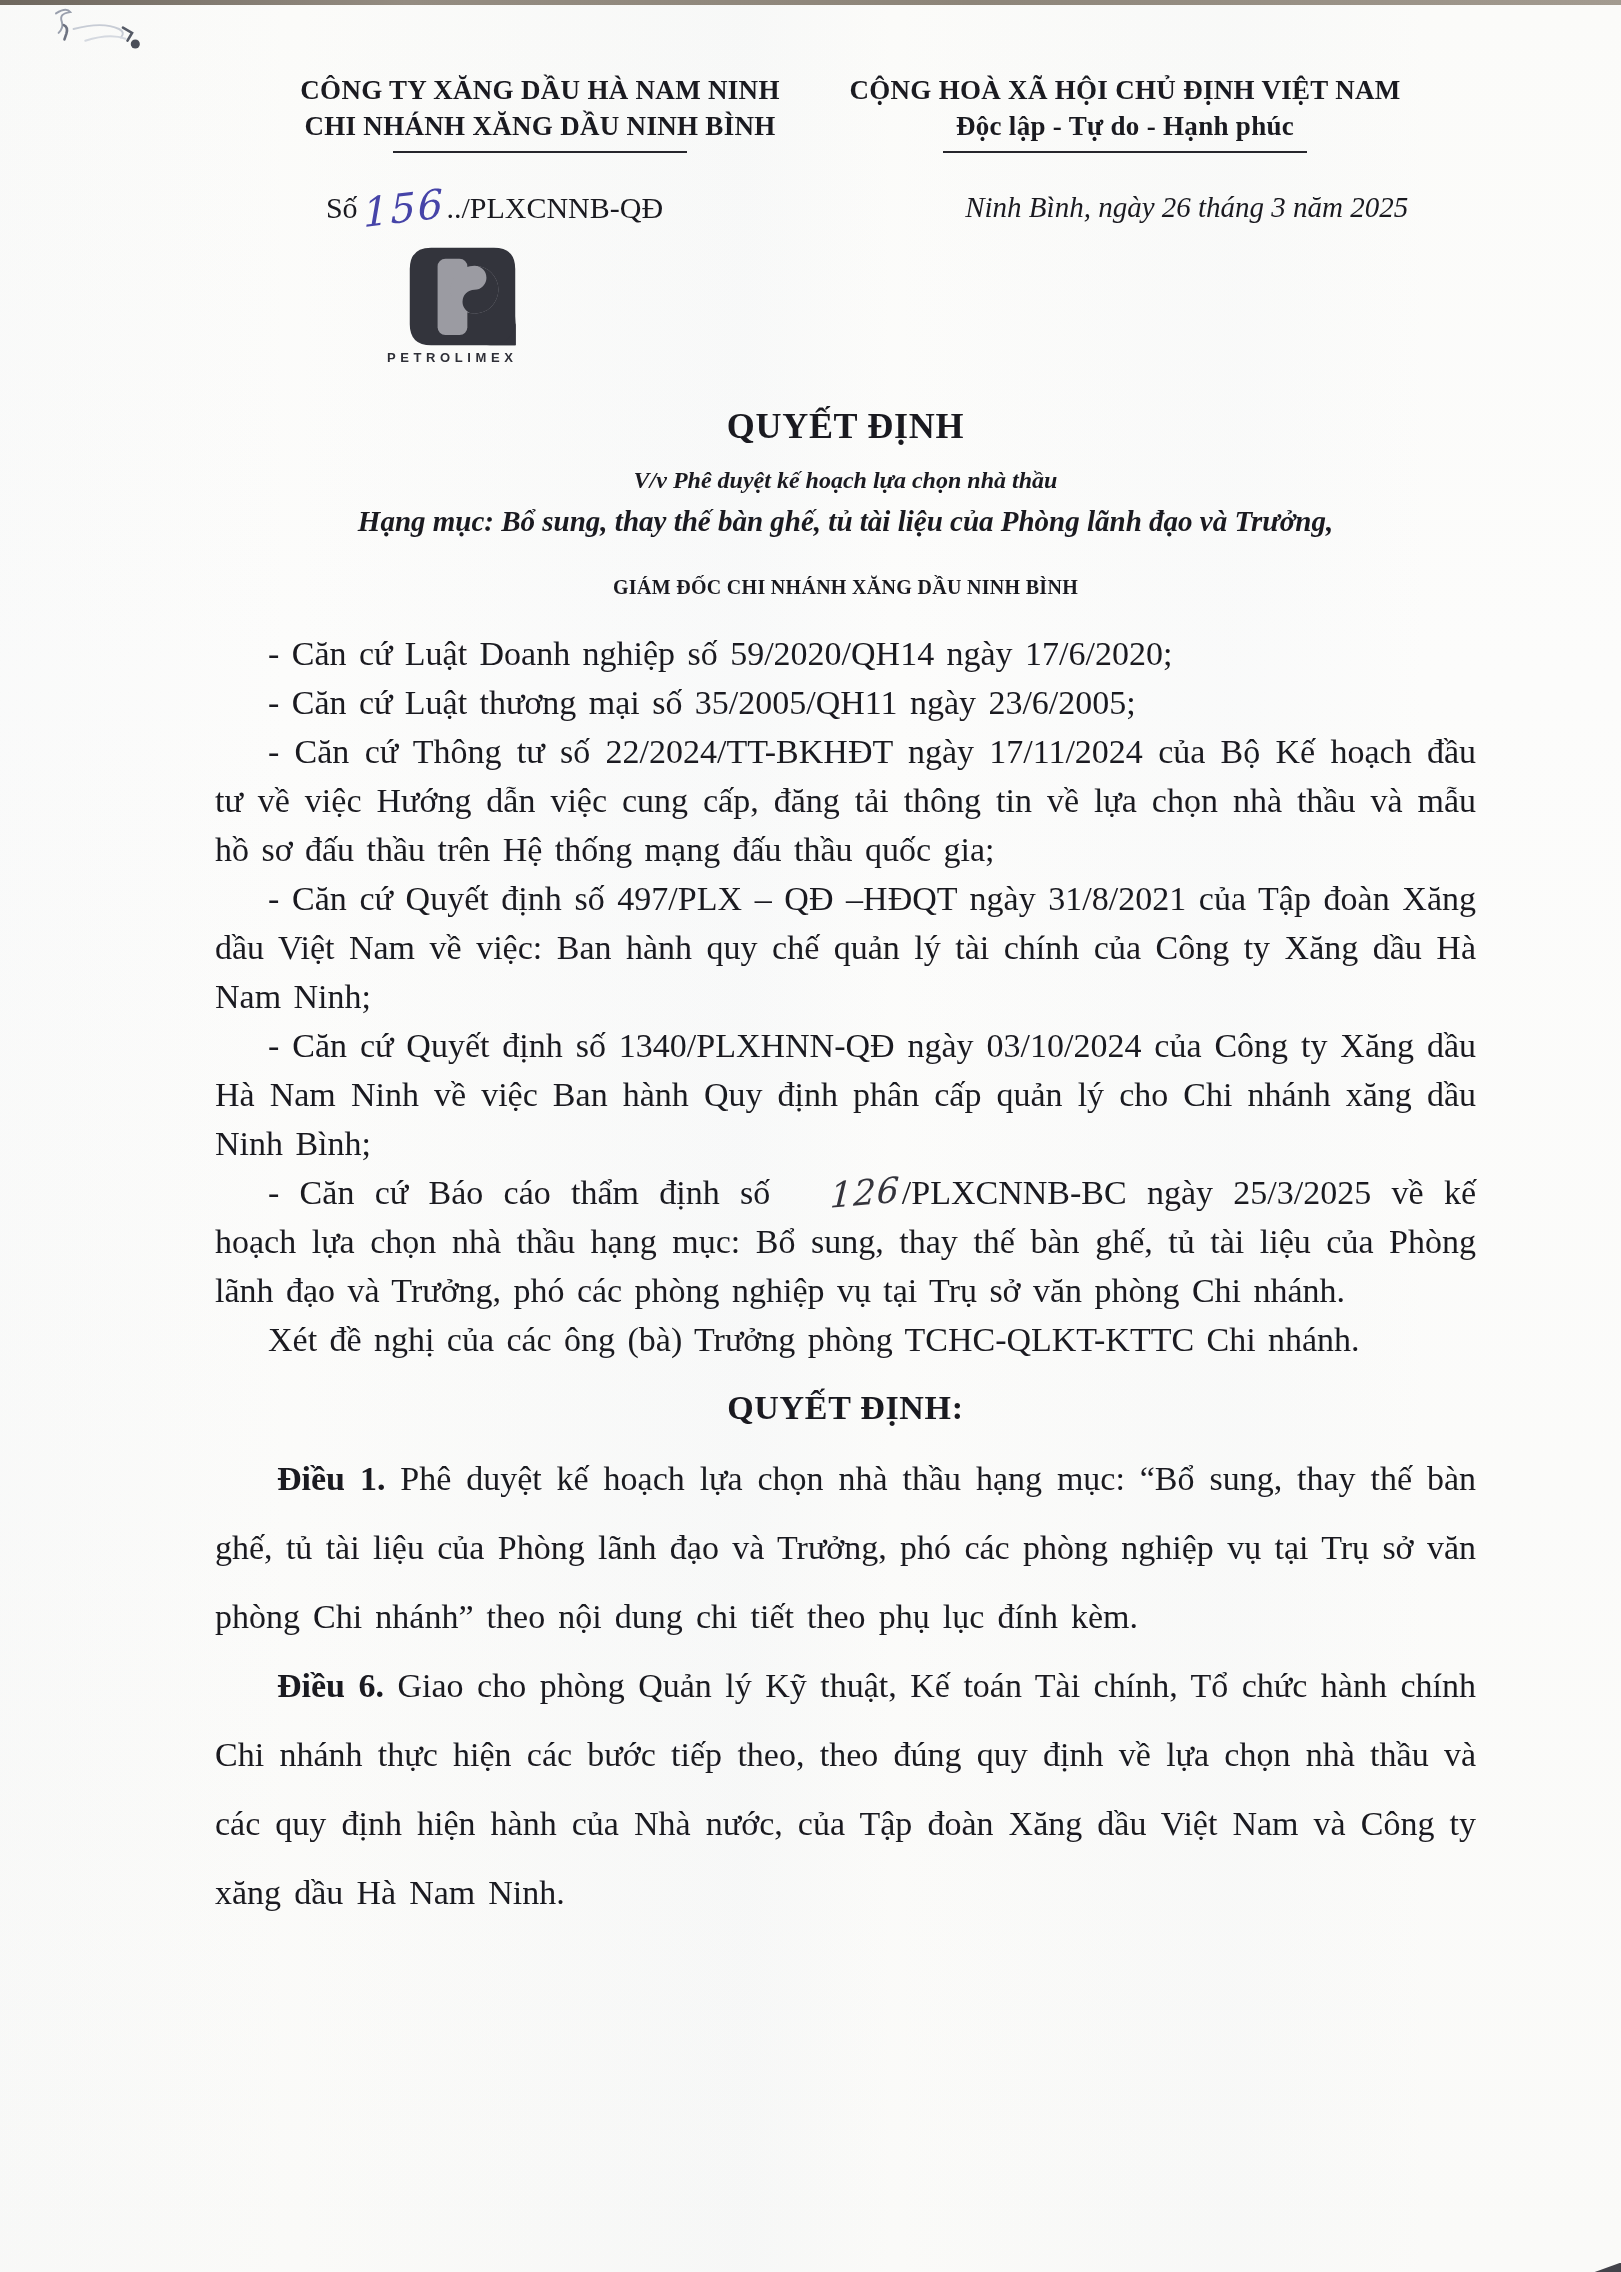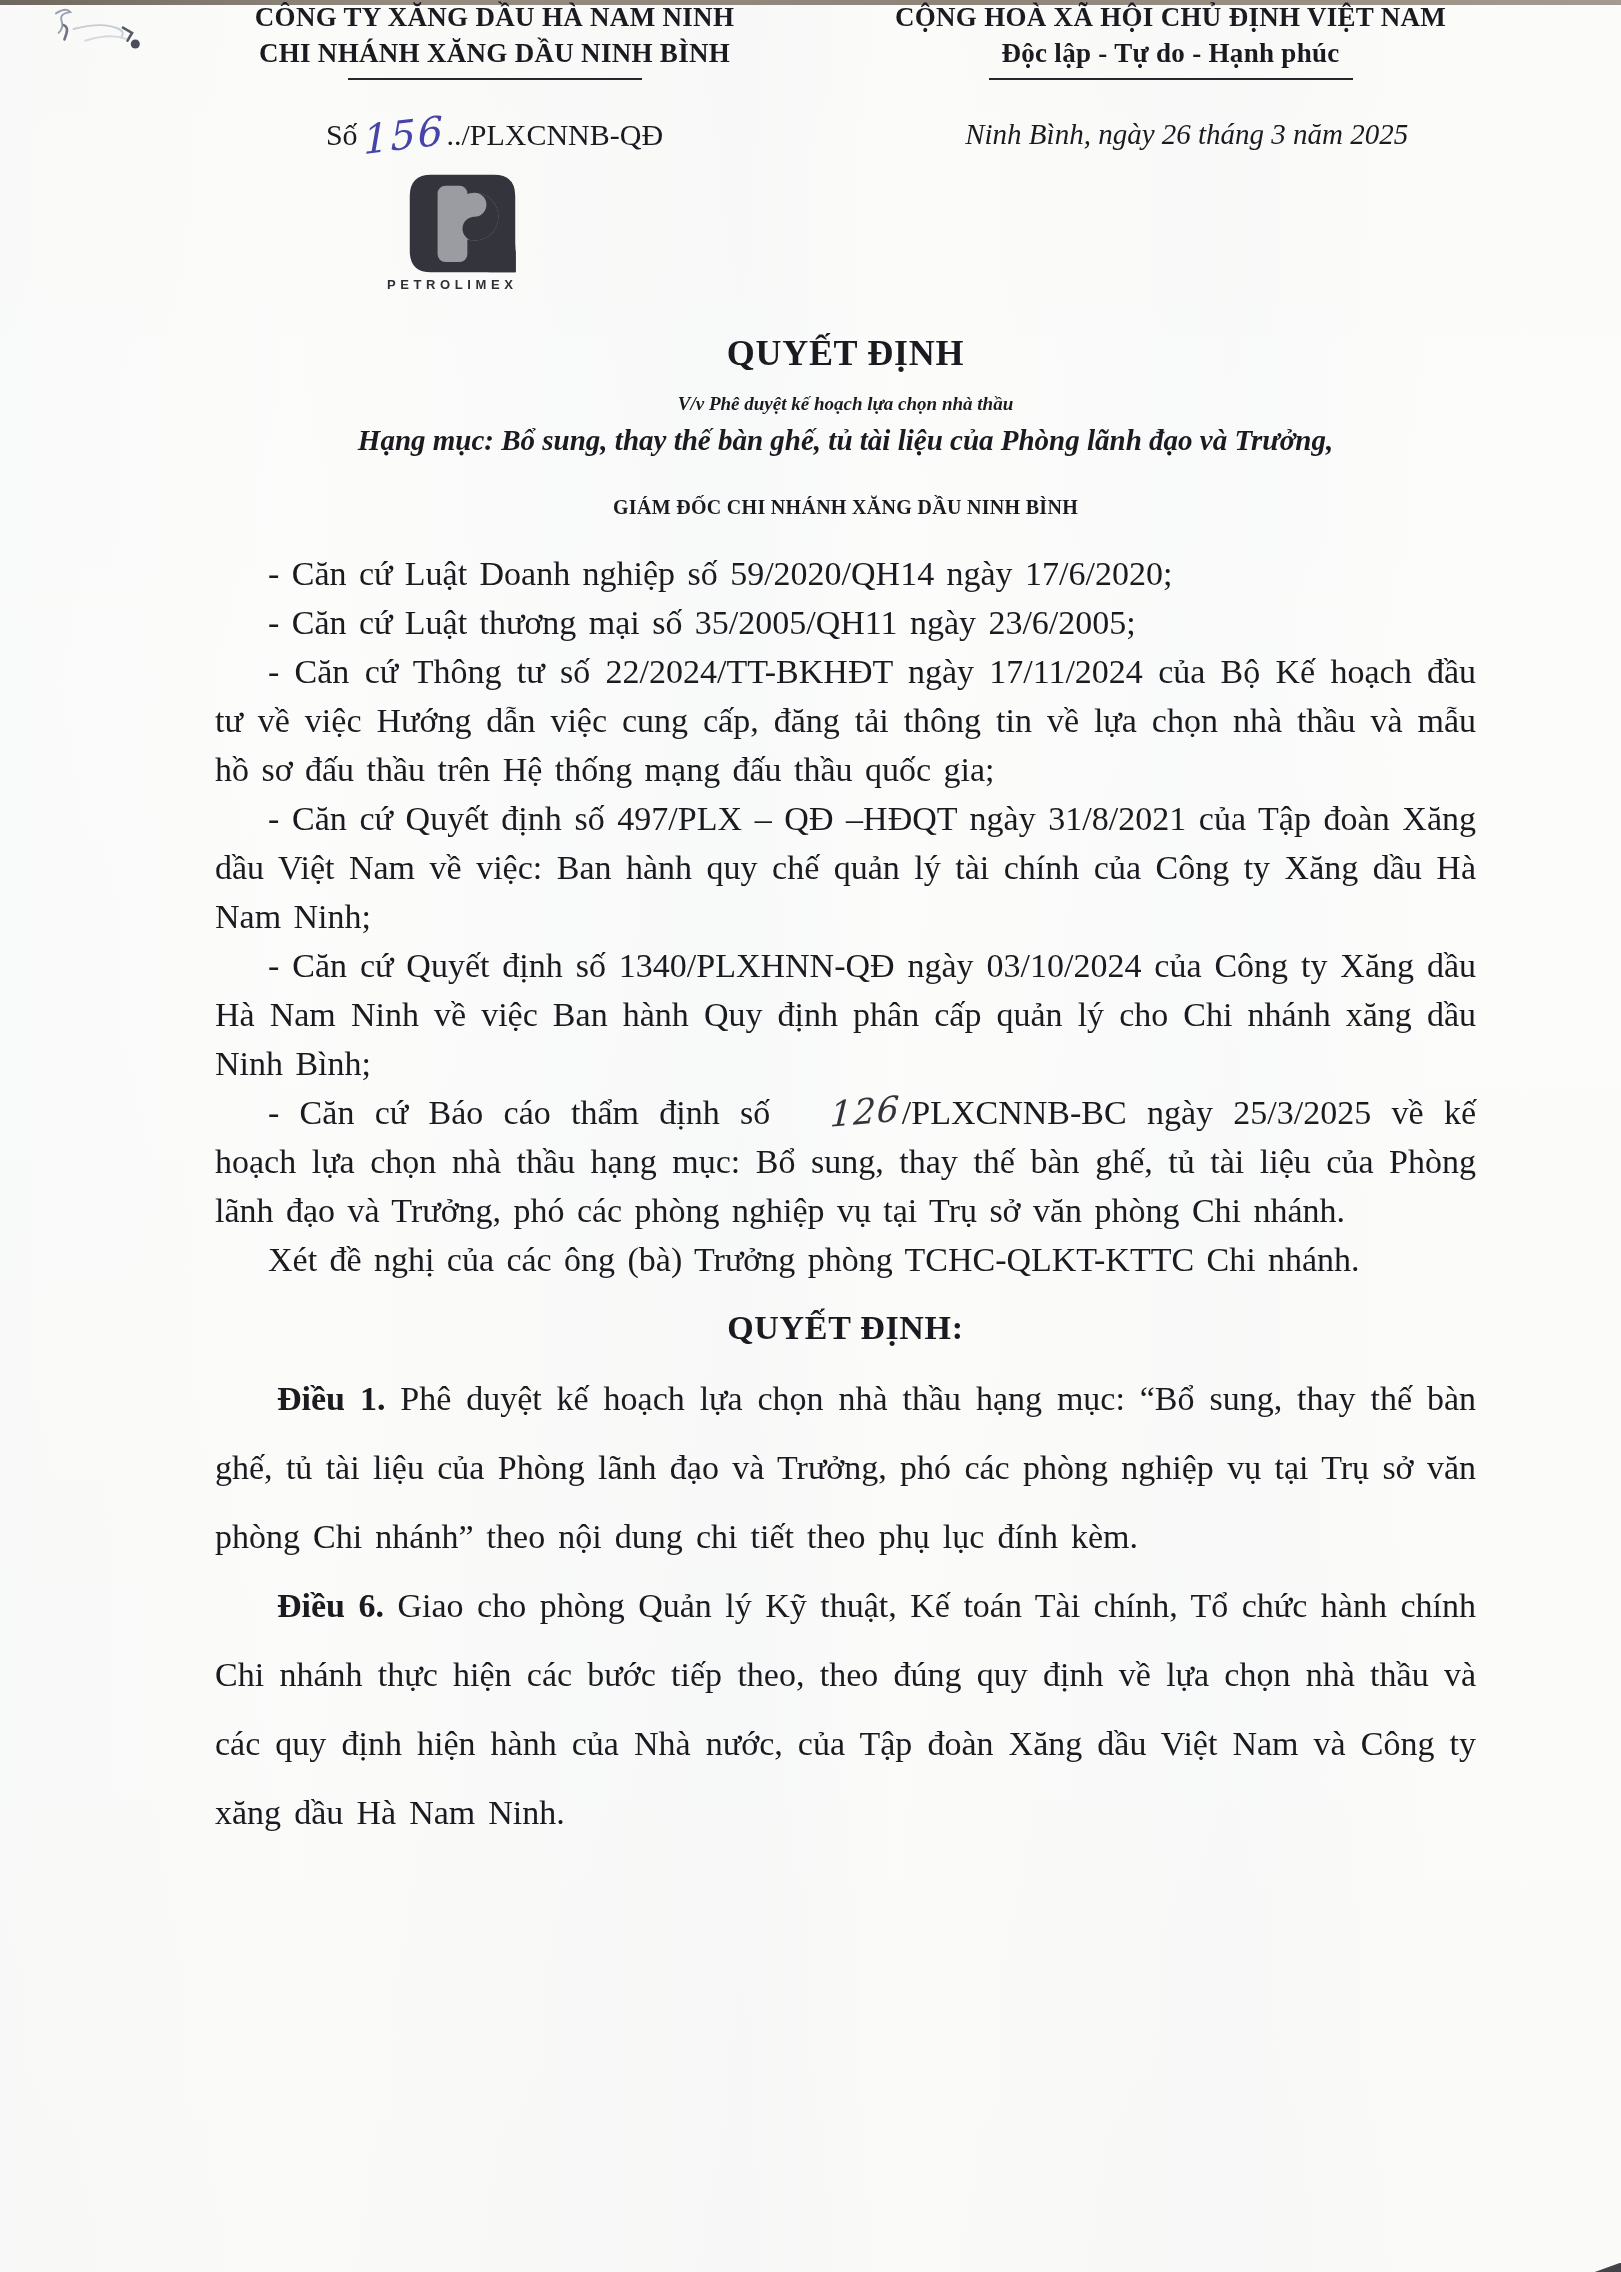--- a/index.html
+++ b/index.html
@@ -24,21 +24,21 @@
   .corner-mark {
     position:absolute; right:0; bottom:0; width:29px; height:10.4px;
     background:#43434a;
     clip-path: polygon(100% 0, 100% 100%, 0 100%);
   }
   .pencil-marks { position:absolute; top:2.6px; left:19.5px; }
 
   .content { position:relative; margin:0 146px 0 215px; width:1261px; }
 
   
-  .header-row { display:flex; justify-content:space-between; }
+  .header-row { display:flex; justify-content:center; padding-top:73px; }
   .header-left  { width:559px;  text-align:center; }
   .header-right { width:611px;  text-align:center; }
   .org-line { font-weight:bold; font-size:27px; line-height:1.32; white-space:nowrap; letter-spacing:0.3px; }
   .rule { height:2.6px; background:#26262c; margin:6.5px auto 0 auto; }
   .rule-left { width:294px; }
   .rule-right { width:364px; }
 
   .meta-row { display:flex; justify-content:space-between; margin-top:38px; }
   .doc-number { width:559px; text-align:center; font-size:30px; }
   .place-date { width:611px; text-align:center; font-style:italic; font-size:29px; padding-left:32.5px; box-sizing:border-box; }
@@ -50,21 +50,21 @@
   
   .logo-block { margin-top:22px; margin-left:194px; width:169px; }
   .logo-word {
     font-family:"Liberation Sans","DejaVu Sans",sans-serif;
     font-weight:bold; font-size:13px; letter-spacing:4.6px; color:#2e2f37;
     margin-top:2px; margin-left:-22px; white-space:nowrap;
   }
 
   
   .doc-heading { text-align:center; font-weight:bold; font-size:36px; margin-top:40px; letter-spacing:0.7px; }
-  .doc-subject { text-align:center; font-weight:bold; font-style:italic; font-size:19px; margin-top:14.3px; line-height:1.55; }
+  .doc-subject { text-align:center; font-weight:bold; font-style:italic; font-size:24px; margin-top:14.3px; line-height:1.55; }
   .doc-item    { text-align:center; font-weight:bold; font-style:italic; font-size:29px; line-height:1.55; }
   .authority   { text-align:center; font-weight:bold; font-size:20px; margin-top:32.5px; letter-spacing:0.3px; }
 
   
   .recitals { margin-top:30px; }
   .recital {
     margin:0; font-size:34px; line-height:49px;
     text-align:justify; text-indent:53px; word-spacing:3.9px;
   }
   .decision-heading { text-align:center; font-weight:bold; font-size:34px; margin-top:25px; letter-spacing:0.7px; }

